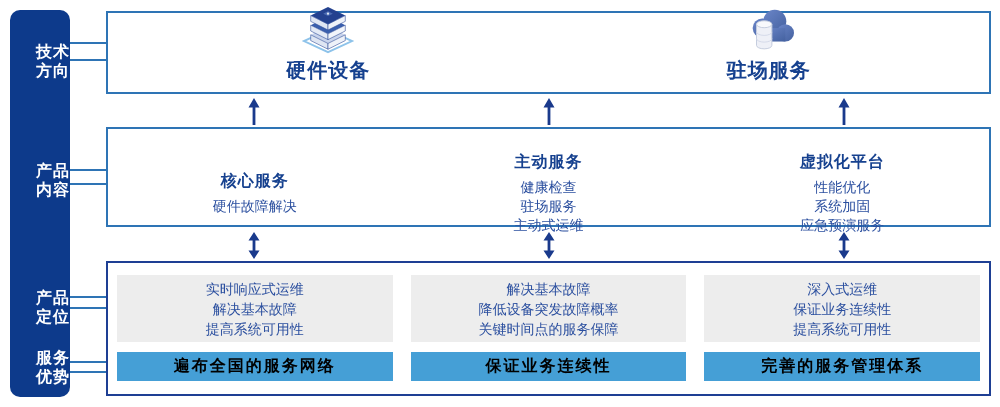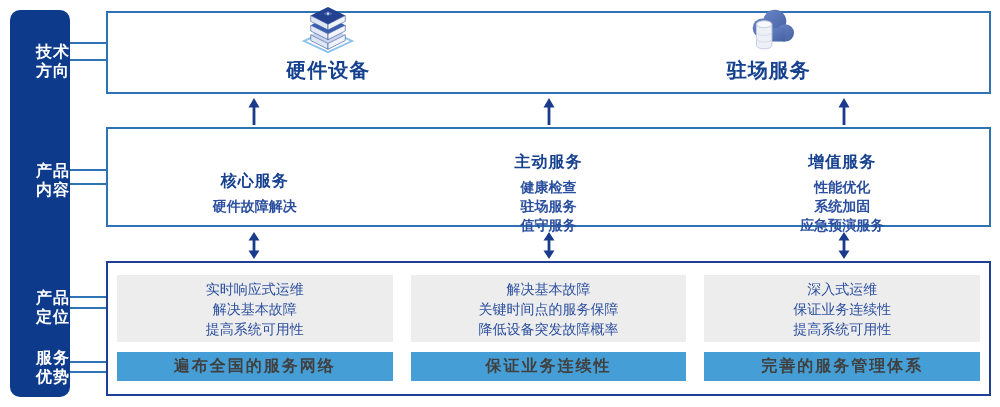--- a/index.html
+++ b/index.html
@@ -119,21 +119,20 @@
     font-size: 16px;
     font-weight: bold;
     color: var(--title-navy, #16418f);
     letter-spacing: 1px;
     margin-bottom: 5px;
   }
   .svc-item {
     font-size: 14px;
     line-height: 19px;
     color: var(--body-navy, #2b4f9f);
-    font-weight: bold;
   }
 
   
   .pos-col {
     flex: 1;
     display: flex;
     flex-direction: column;
   }
   .pos-panel {
     height: 70px;
@@ -146,21 +145,21 @@
   }
   .pos-line {
     font-size: 14px;
     line-height: 20px;
     color: var(--body-navy, #2b4f9f);
   }
   .adv-bar {
     margin-top: 10px;
     height: 30px;
     background: var(--bar-blue, #459fd6);
-    color: #404040;
+    color: #000000;
     font-size: 16px;
     font-weight: bold;
     letter-spacing: 2px;
     display: flex;
     align-items: center;
     justify-content: center;
   }
 
   .arrow-svg { display: block; }
 </style>
@@ -269,24 +268,24 @@
 
   <div class="box mid-box">
     <div class="svc-col">
       <div class="svc-title">核心服务</div>
       <div class="svc-item">硬件故障解决</div>
     </div>
     <div class="svc-col">
       <div class="svc-title">主动服务</div>
       <div class="svc-item">健康检查</div>
       <div class="svc-item">驻场服务</div>
-      <div class="svc-item">值守服务</div>
+      <div class="svc-item">主动式运维</div>
     </div>
     <div class="svc-col">
-      <div class="svc-title">增值服务</div>
+      <div class="svc-title">虚拟化平台</div>
       <div class="svc-item">性能优化</div>
       <div class="svc-item">系统加固</div>
       <div class="svc-item">应急预演服务</div>
     </div>
   </div>
 
   <div class="arrow-row ar-2">
     <div class="arrow-cell">
       <svg class="arrow-svg" width="14" height="27" viewBox="0 0 14 27">
         <path d="M7 0 L12.5 8.5 L8.4 8.5 L8.4 18.5 L12.5 18.5 L7 27 L1.5 18.5 L5.6 18.5 L5.6 8.5 L1.5 8.5 Z" fill="var(--arrow-navy, #1a3a8c)"></path>
@@ -309,22 +308,22 @@
       <div class="pos-panel">
         <div class="pos-line">实时响应式运维</div>
         <div class="pos-line">解决基本故障</div>
         <div class="pos-line">提高系统可用性</div>
       </div>
       <div class="adv-bar">遍布全国的服务网络</div>
     </div>
     <div class="pos-col">
       <div class="pos-panel">
         <div class="pos-line">解决基本故障</div>
+        <div class="pos-line">降低设备突发故障概率</div>
         <div class="pos-line">关键时间点的服务保障</div>
-        <div class="pos-line">降低设备突发故障概率</div>
       </div>
       <div class="adv-bar">保证业务连续性</div>
     </div>
     <div class="pos-col">
       <div class="pos-panel">
         <div class="pos-line">深入式运维</div>
         <div class="pos-line">保证业务连续性</div>
         <div class="pos-line">提高系统可用性</div>
       </div>
       <div class="adv-bar">完善的服务管理体系</div>

